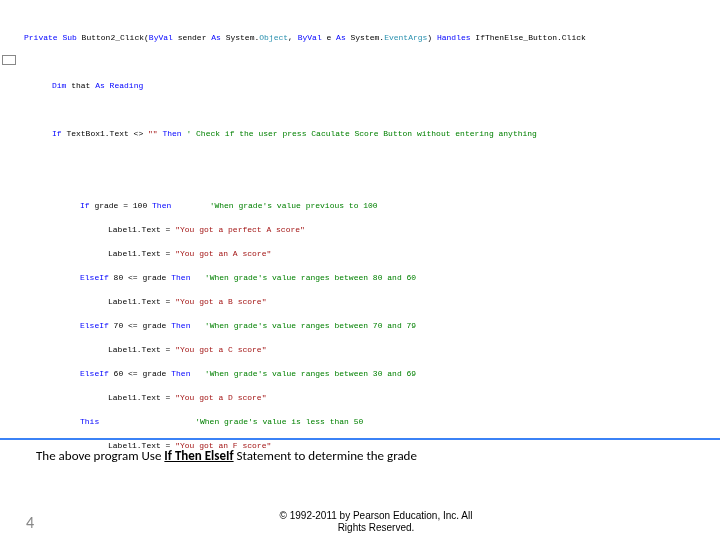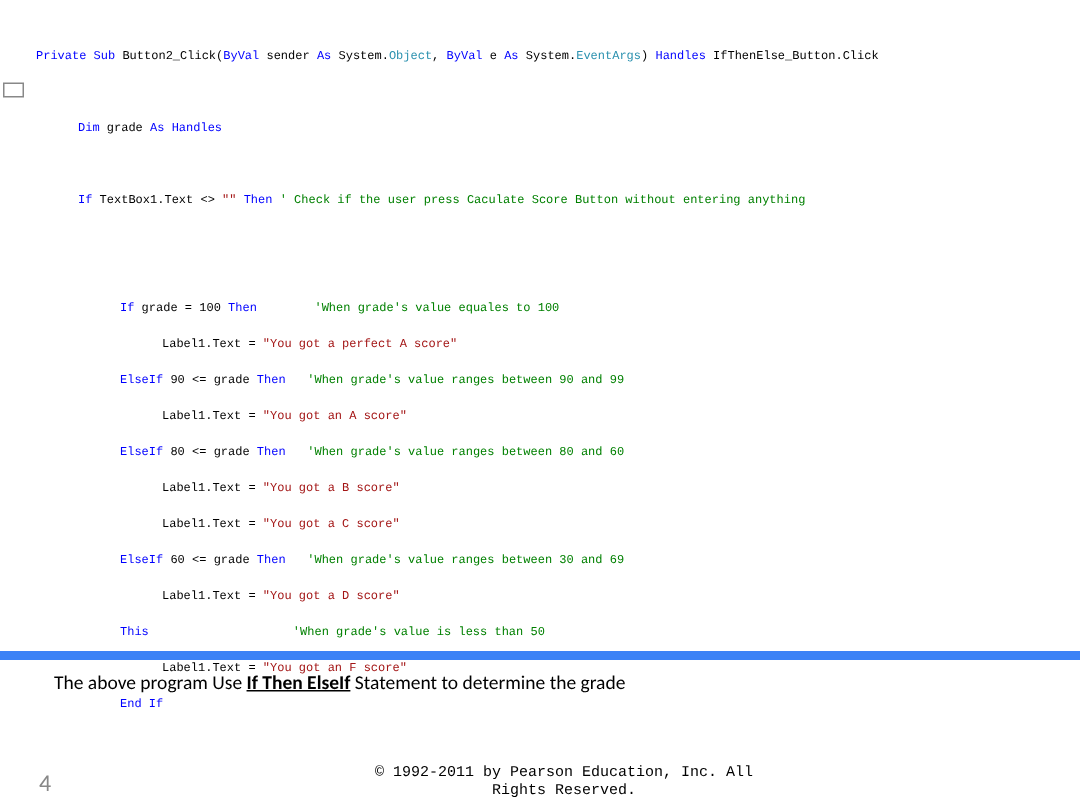--- a/index.html
+++ b/index.html
@@ -11,21 +11,21 @@
     position: relative;
     overflow: hidden;
   }
   .code-area {
     padding: 8px 6px 6px 24px;
     font-family: Consolas, "Courier New", monospace;
     font-size: 8px;
     line-height: 1.5;
     color: #000;
     white-space: pre;
-    border-bottom: 6px solid #3b82f6;
+    border-bottom: 2px solid #3b82f6;
     height: 440px;
     position: relative;
   }
   .margin-mark {
     position: absolute;
     left: 2px;
     top: 55px;
     width: 14px;
     height: 10px;
     border: 1px solid #888;
@@ -62,49 +62,48 @@
     text-align: center;
     font-size: 16px;
     color: #888;
     font-family: Calibri, Arial, sans-serif;
   }
   .copyright {
     flex: 1;
     text-align: center;
     font-size: 10px;
     color: #000;
-    font-family: Liberation Mono, monospace;
+    font-family: Liberation Sans, sans-serif;
     line-height: 1.2;
     padding-right: 28px;
   }
 </style>
 </head>
 <body>
 
 <div class="code-area">
 <div class="margin-mark"></div>
 <div><span class="kw">Private Sub</span><span> Button2_Click(</span><span class="kw">ByVal</span><span> sender </span><span class="kw">As</span><span> System.</span><span class="typ">Object</span><span>, </span><span class="kw">ByVal</span><span> e </span><span class="kw">As</span><span> System.</span><span class="typ">EventArgs</span><span>) </span><span class="kw">Handles</span><span> IfThenElse_Button.Click</span></div>
 <div>&nbsp;</div>
-<div><span class="ind1"></span><span class="kw">Dim</span><span> grade </span><span class="kw">As Handles</span></div>
+<div><span class="ind1"></span><span class="kw">Dim</span><span> that </span><span class="kw">As Reading</span></div>
 <div>&nbsp;</div>
 <div><span class="ind1"></span><span class="kw">If</span><span> TextBox1.Text &lt;&gt; </span><span class="str">""</span><span class="kw"> Then </span><span class="cmt">' Check if the user press Caculate Score Button without entering anything</span></div>
 <div>&nbsp;</div>
 <div>&nbsp;</div>
-<div><span class="ind2"></span><span class="kw">If</span><span> grade = 100 </span><span class="kw">Then</span><span>        </span><span class="cmt">'When grade's value equales to 100</span></div>
+<div><span class="ind2"></span><span class="kw">If</span><span> grade = 100 </span><span class="kw">Then</span><span>        </span><span class="cmt">'When grade's value previous to 100</span></div>
 <div><span class="ind3"></span><span>Label1.Text = </span><span class="str">"You got a perfect A score"</span></div>
-<div><span class="ind2"></span><span class="kw">ElseIf</span><span> 90 &lt;= grade </span><span class="kw">Then</span><span>   </span><span class="cmt">'When grade's value ranges between 90 and 99</span></div>
 <div><span class="ind3"></span><span>Label1.Text = </span><span class="str">"You got an A score"</span></div>
 <div><span class="ind2"></span><span class="kw">ElseIf</span><span> 80 &lt;= grade </span><span class="kw">Then</span><span>   </span><span class="cmt">'When grade's value ranges between 80 and 60</span></div>
 <div><span class="ind3"></span><span>Label1.Text = </span><span class="str">"You got a B score"</span></div>
+<div><span class="ind2"></span><span class="kw">ElseIf</span><span> 70 &lt;= grade </span><span class="kw">Then</span><span>   </span><span class="cmt">'When grade's value ranges between 70 and 79</span></div>
 <div><span class="ind3"></span><span>Label1.Text = </span><span class="str">"You got a C score"</span></div>
 <div><span class="ind2"></span><span class="kw">ElseIf</span><span> 60 &lt;= grade </span><span class="kw">Then</span><span>   </span><span class="cmt">'When grade's value ranges between 30 and 69</span></div>
 <div><span class="ind3"></span><span>Label1.Text = </span><span class="str">"You got a D score"</span></div>
 <div><span class="ind2"></span><span class="kw">This</span><span>                    </span><span class="cmt">'When grade's value is less than 50</span></div>
 <div><span class="ind3"></span><span>Label1.Text = </span><span class="str">"You got an F score"</span></div>
-<div><span class="ind2"></span><span class="kw">End If</span></div>
 <div>&nbsp;</div>
 
 
 
 
 
 
 
 </div>
 

